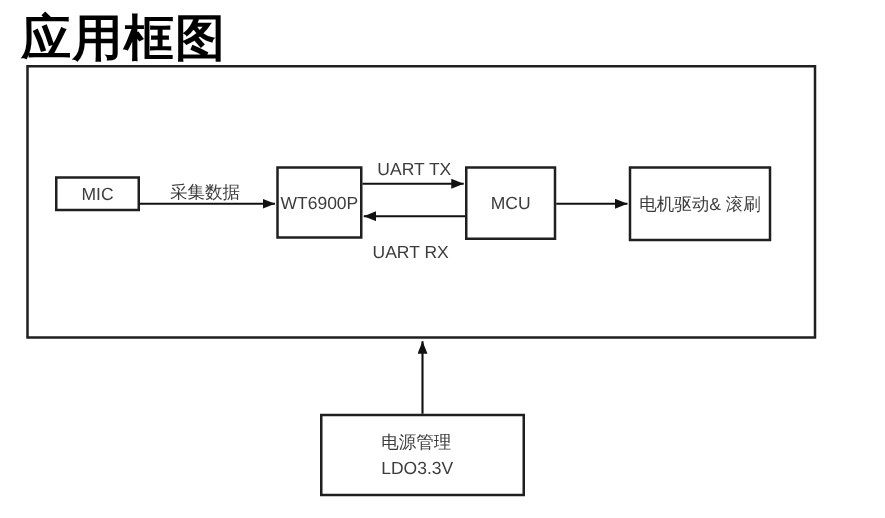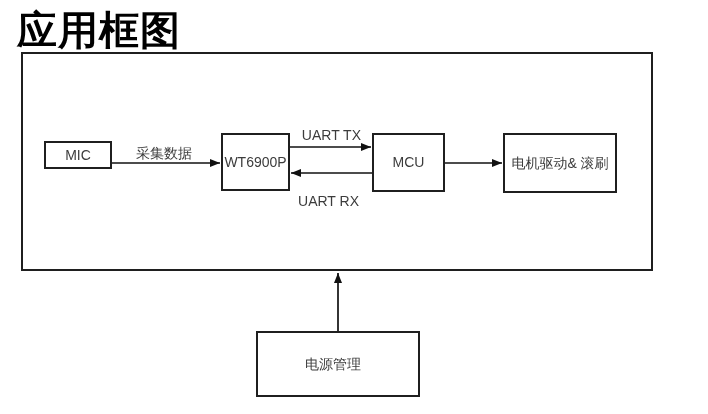--- a/index.html
+++ b/index.html
@@ -97,20 +97,21 @@
   <div class="block block-motor">
     <span>电机驱动&amp; 滚刷</span>
   </div>
 
   <div class="block block-mcu">
     <span>MCU</span>
   </div>
 
   <div class="block block-power">
     <span>电源管理</span>
+    <span>LDO3.3V</span>
   </div>
 
   <svg class="wires" viewBox="0 0 708 414" xmlns="http://www.w3.org/2000/svg">
     <defs>
       <marker id="arrowhead" markerUnits="userSpaceOnUse" markerWidth="12" markerHeight="10" refX="10" refY="4" orient="auto">
         <path d="M0,0 L10,4 L0,8 Z" fill="#111111"></path>
       </marker>
     </defs>
     <line class="wire" x1="112" y1="163" x2="220" y2="163" marker-end="url(#arrowhead)"></line>
     <line class="wire" x1="290" y1="147" x2="371" y2="147" marker-end="url(#arrowhead)"></line>

